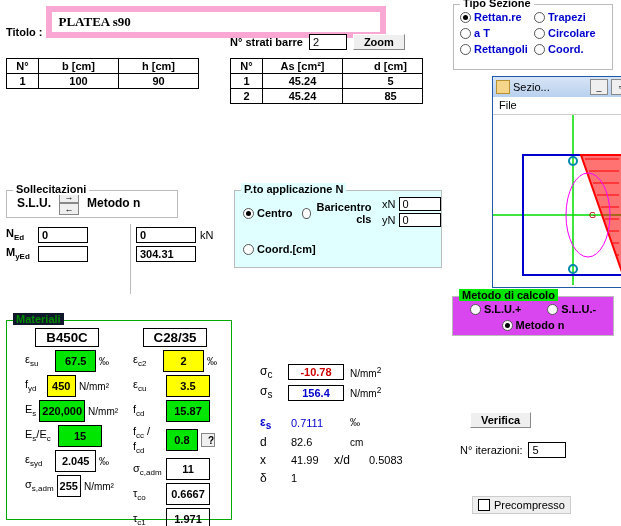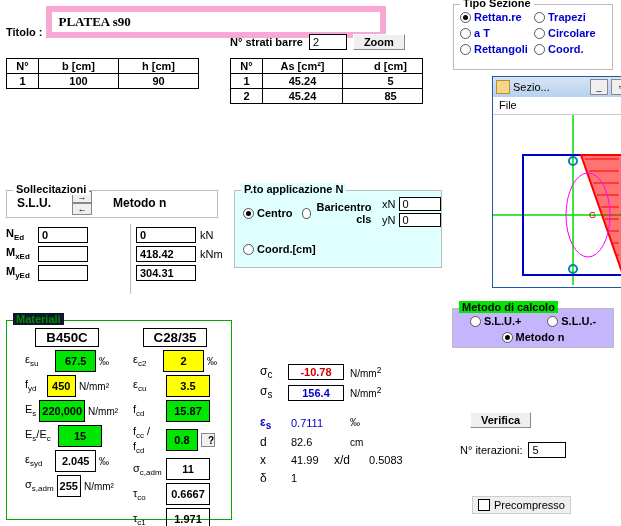--- a/index.html
+++ b/index.html
@@ -46,21 +46,21 @@
   .tbl1 { position:absolute; top:58px; left:6px; }
   .tbl1 th:nth-child(1),.tbl1 td:nth-child(1){width:32px;}
   .tbl1 th:nth-child(2),.tbl1 td:nth-child(2){width:80px;}
   .tbl1 th:nth-child(3),.tbl1 td:nth-child(3){width:80px;}
   .tbl2 { position:absolute; top:58px; left:230px; }
   .tbl2 th:nth-child(1),.tbl2 td:nth-child(1){width:32px;}
   .tbl2 th:nth-child(2),.tbl2 td:nth-child(2){width:80px;}
   .tbl2 th:nth-child(3),.tbl2 td:nth-child(3){width:80px;padding-left:16px;}
 
   
-  .soll { top:190px; left:6px; width:212px; height:28px; display:flex; align-items:center; gap:17px;}
+  .soll { top:190px; left:6px; width:172px; height:28px; display:flex; align-items:center; gap:4px;}
   .soll .lab { font-weight:bold; font-size:12px; padding:0 4px;}
   .arrows { display:flex; flex-direction:column; gap:0; }
   .arrows button{width:20px;height:12px;border:1px solid #888;background:#efefef;font-size:9px;line-height:9px;padding:0;}
 
   
   .forces { position:absolute; top:224px; left:6px; width:220px; }
   .forces .r { display:flex; align-items:center; margin:3px 0; gap:4px;}
   .forces .lbl{width:28px; font-weight:bold; font-size:11px;}
   .forces .lbl sub{font-size:8px;}
   .fin { width:50px; border:1px solid #000; padding:1px 3px; font-weight:bold; font-size:11px;}
@@ -84,21 +84,21 @@
   .win .tb{height:20px; background:linear-gradient(#d7e4f5,#b8d1ef); display:flex; align-items:center; padding:0 3px; gap:3px;}
   .win .tb .ico{width:14px;height:14px;background:#f5d58a;border:1px solid #b89030;}
   .win .tb .t{font-size:11px; flex:1; overflow:hidden; white-space:nowrap;}
   .win .tb .wbtn{width:18px;height:16px;border:1px solid #888;background:#efefef;font-size:9px;display:flex;align-items:center;justify-content:center;}
   .win .tb .close{background:#e04040;color:#fff;font-weight:bold;}
   .win .menu{height:18px;padding:2px 6px;font-size:11px;border-bottom:1px solid #ccc;}
   .win .canvas{position:relative;width:160px;height:170px;}
   .win svg{position:absolute;top:0;left:0;}
 
   
-  .metodo{position:absolute; top:308px; left:452px; width:162px; height:40px; background:#c4b5fd;text-align:right;}
+  .metodo{position:absolute; top:296px; left:452px; width:162px; height:40px; background:#d946ef;text-align:right;}
   .metodo .legend{background:#00e600;}
   .metodo .row{display:flex; gap:4px; justify-content:space-around;}
   .metodo .radio{color:#000;width:auto;font-size:11px;}
 
   
   .mat{position:absolute; top:320px; left:6px; width:226px; height:200px; border:1px solid #00aa00; }
   .mat .legend{background:#0f172a; color:#008800; font-weight:bold;}
   .mat .cols{display:flex; }
   .mat .col{width:108px;}
   .mat .bt{width:64px;border:1px solid #000;background:#fff;font-weight:bold;text-align:center;padding:1px 0;margin:3px auto;display:block;}
@@ -217,27 +217,20 @@
 <div class="vline"></div>
 <div class="forces">
   <div class="r">
     <span class="lbl"><span>N</span><sub>Ed</sub></span>
     <input class="fin" value="0" style="">
     <span style="width:40px"></span>
     <input class="fin2" value="0" style="">
     <span class="unit">kN</span>
   </div>
   <div class="r">
-    <span class="lbl"><span>M</span><sub>xEd</sub></span>
-    <input class="fin" value="" style="">
-    <span style="width:40px"></span>
-    <input class="fin2" value="418.42" style="">
-    <span class="unit">kNm</span>
-  </div>
-  <div class="r">
     <span class="lbl"><span>M</span><sub>yEd</sub></span>
     <input class="fin" value="" style="">
     <span style="width:40px"></span>
     <input class="fin2" value="304.31" style="">
   </div>
 </div>
 
 <div class="fs papp">
   <span class="legend" style="background:#e0ffff">P.to applicazione N</span>
   <div class="left-right">

